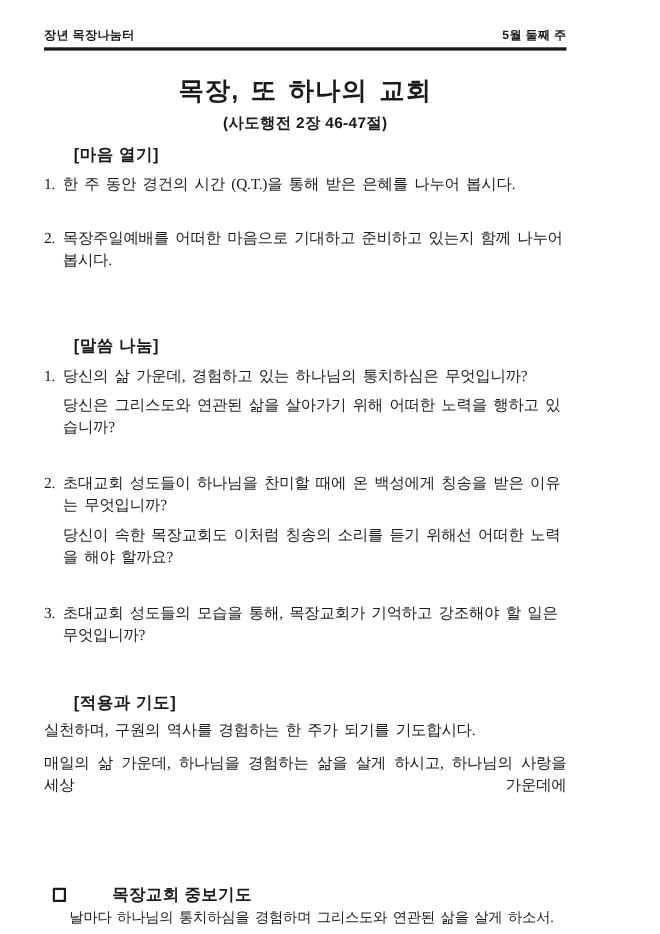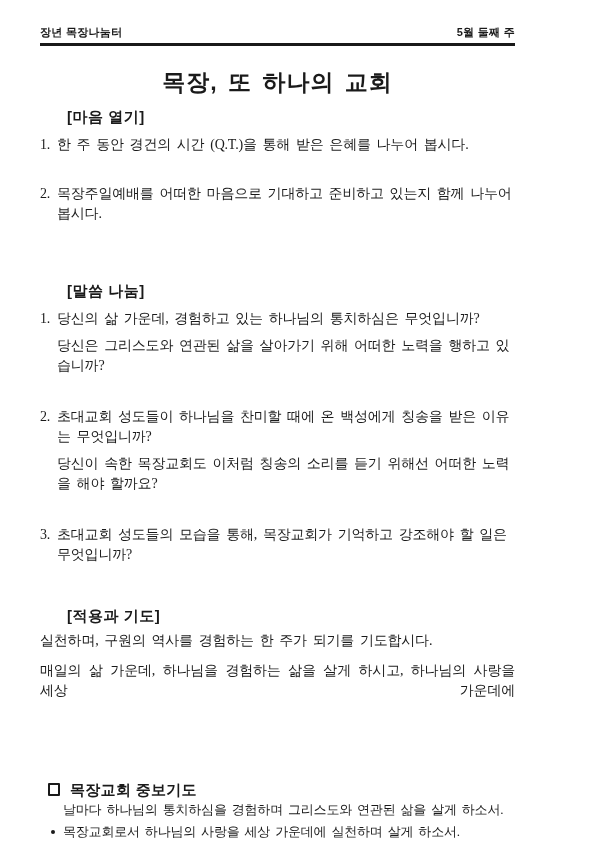--- a/index.html
+++ b/index.html
@@ -73,20 +73,21 @@
   .pm7 { margin-top: 7px; }
 
   
   .prayer { display: flow-root; }
   .prayer-head {
     margin-top: 80px; margin-left: 8px;
     display: flex; align-items: center;
     font-family: "Liberation Sans", "DejaVu Sans", sans-serif;
     font-size: 15px; font-weight: bold; line-height: 18px;
     letter-spacing: 0.3px;
+    gap: 32px;
   }
   .sq-icon {
     display: inline-block; box-sizing: border-box;
     width: 12px; height: 13px; margin-right: 10px; margin-top: -1px;
     border: 2px solid #1a1a1a; border-radius: 1px;
     flex: 0 0 12px;
   }
   .p-item {
     display: flex; align-items: flex-end;
     margin-left: 10px;
@@ -108,20 +109,21 @@
 
 <div class="page">
 
   <div class="header-row">
     <span>장년 목장나눔터</span>
     <span>5월 둘째 주</span>
   </div>
   <div class="rule"></div>
 
   <h1 class="title">목장, 또 하나의 교회</h1>
+  <div class="subtitle">(사도행전 2장 46-47절)</div>
 
   <div class="section">
     <div class="sec-head mt13">[마음 열기]</div>
     <div class="item im10">
       <span class="marker bodyline">1.</span>
       <div class="lines">
         <div class="bodyline">한 주 동안 경건의 시간 (Q.T.)을 통해 받은 은혜를 나누어 봅시다.</div>
       </div>
     </div>
     <div class="item im29">

